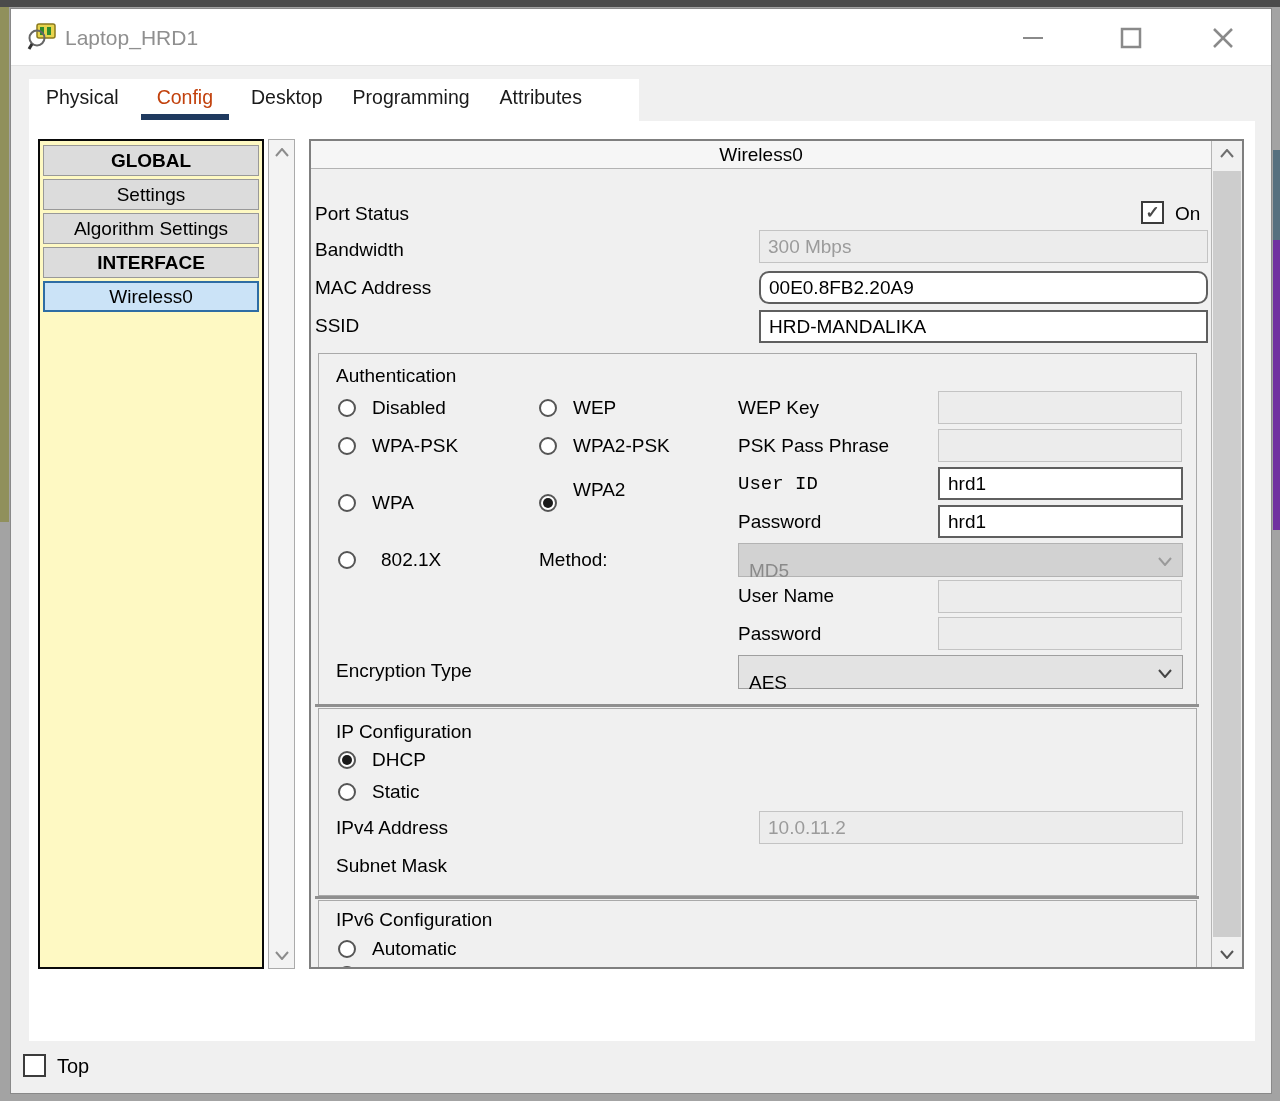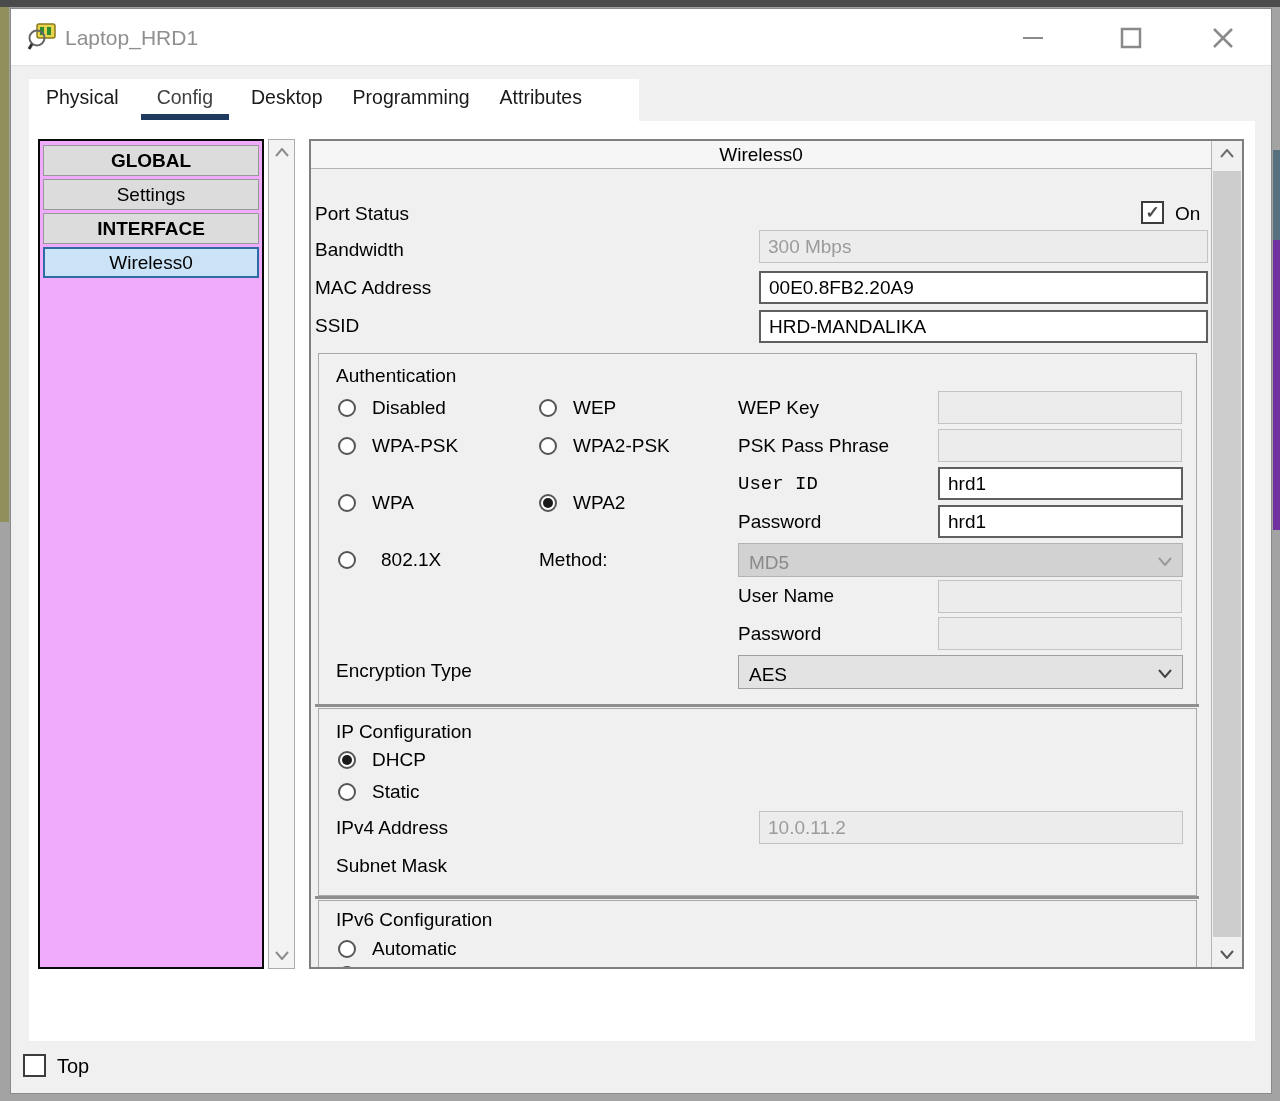--- a/index.html
+++ b/index.html
@@ -22,27 +22,27 @@
   .title-icon { position:absolute; left:15px; top:12px; width:32px; height:32px; }
   .title-text { position:absolute; left:54px; top:0; height:57px; line-height:57px; font-size:21px; color:#8f8f8f; }
   .winbtn { position:absolute; top:10px; width:44px; height:38px; display:flex; align-items:center; justify-content:center; background:transparent; border:none; cursor:pointer; }
   .winbtn.min { left:1000px; }
   .winbtn.max { left:1098px; }
   .winbtn.cls { left:1190px; }
 
   
   .tabstrip { position:absolute; left:18px; top:70px; width:610px; height:42px; background:#ffffff; display:flex; align-items:flex-start; padding-left:2px; }
   .tab { font-size:19.5px; color:#1a1a1a; padding:7px 8px 9px 8px; margin:0 7px; cursor:pointer; white-space:nowrap; }
-  .tab.selected { color:#404040; border-bottom:6px solid #1f3a5f; padding-bottom:5px; padding-left:16px; padding-right:16px; }
+  .tab.selected { color:#c2410c; border-bottom:6px solid #1f3a5f; padding-bottom:5px; padding-left:16px; padding-right:16px; }
 
   
   .content { position:absolute; left:18px; top:112px; width:1226px; height:920px; background:#ffffff; }
 
   
-  .sidebar { position:absolute; left:9px; top:18px; width:226px; height:830px; background:#f0abfc; border:2px solid #0a0a0a; padding-top:2px; }
+  .sidebar { position:absolute; left:9px; top:18px; width:226px; height:830px; background:#fef9c3; border:2px solid #0a0a0a; padding-top:2px; }
   .side-btn { height:31px; margin:2px 3px 3px 3px; background:#dcdcdc; border:1px solid #999999; font-size:19px; line-height:28px; text-align:center; color:#000; width:calc(100% - 6px); display:block; cursor:pointer; font-family:"Liberation Sans", sans-serif; }
   .side-btn.hdr { font-weight:bold; }
   .side-btn.selected { background:#cbe3f7; border:2px solid #2e6da4; line-height:26px; }
   .side-scroll { position:absolute; left:239px; top:18px; width:27px; height:830px; background:#f3f3f3; border:1px solid #ababab; }
   .side-scroll .arr-up { position:absolute; top:8px; left:6px; }
   .side-scroll .arr-dn { position:absolute; bottom:8px; left:6px; }
 
   
   .panel { position:absolute; left:280px; top:18px; width:935px; height:830px; border:2px solid #7f7f7f; background:#f0f0f0; }
   .panel-header { position:absolute; left:0; top:0; right:31px; height:28px; background:#f6f6f6; border-bottom:1px solid #b3b3b3; text-align:center; font-size:19px; line-height:27px; color:#000; }
@@ -51,21 +51,21 @@
   .vscroll .btn-dn { position:absolute; bottom:8px; left:8px; }
   .vscroll .thumb { position:absolute; left:1px; right:1px; top:30px; bottom:30px; background:#cdcdcd; }
 
   .panel-body { position:absolute; left:0; top:30px; right:31px; bottom:0; overflow:hidden; background:#f0f0f0; }
 
   .lbl { position:absolute; font-size:19px; color:#000; white-space:nowrap; height:22px; line-height:22px; }
 
   .tfield { position:absolute; background:#ffffff; border:2px solid #5f5f5f; font-size:19px; color:#000; height:33px; padding:0 8px; line-height:29px; font-family:"Liberation Sans", sans-serif; }
   input.tfield { outline:none; }
   .dfield { position:absolute; background:#ececec; border:1px solid #c3c3c3; font-size:19px; color:#9b9b9b; height:33px; padding:0 8px; line-height:31px; }
-  .ddown { position:absolute; height:34px; font-size:19px; padding:3px 10px; line-height:32px; }
+  .ddown { position:absolute; height:34px; font-size:19px; padding:11px 10px; line-height:32px; }
   .ddown .chev { position:absolute; right:10px; top:13px; }
   .ddown.disabled { background:#d2d2d2; border:1px solid #b3b3b3; color:#8a8a8a; }
   .ddown.enabled  { background:#e3e3e3; border:1px solid #9f9f9f; color:#000; cursor:pointer; }
 
   .radio { position:absolute; width:18px; height:18px; border:2px solid #555; border-radius:50%; background:#fff; cursor:pointer; }
   .radio.sel::after { content:""; position:absolute; left:2px; top:2px; width:10px; height:10px; background:#1a1a1a; border-radius:50%; }
 
   .cbox { position:absolute; width:23px; height:23px; border:2px solid #3c3c3c; background:#fff; text-align:center; line-height:19px; font-size:17px; color:#4a4a4a; font-weight:bold; cursor:pointer; }
 
   .group { position:absolute; border:1px solid #a9a9a9; }
@@ -119,20 +119,21 @@
       <div class="tab">Desktop</div>
       <div class="tab">Programming</div>
       <div class="tab">Attributes</div>
     </div>
 
     <div class="content">
 
       <div class="sidebar">
         <button class="side-btn hdr">GLOBAL</button>
         <button class="side-btn">Settings</button>
+        <button class="side-btn">Algorithm Settings</button>
         <button class="side-btn hdr">INTERFACE</button>
         <button class="side-btn selected">Wireless0</button>
       </div>
       <div class="side-scroll">
         <svg class="arr-up" width="14" height="9" viewBox="0 0 14 9">
             <polyline points="1,8 7,1 13,8" fill="none" stroke="#8c8c8c" stroke-width="2"></polyline>
           </svg>
         <svg class="arr-dn" width="14" height="9" viewBox="0 0 14 9">
             <polyline points="1,1 7,8 13,1" fill="none" stroke="#8c8c8c" stroke-width="2"></polyline>
           </svg>
@@ -154,42 +155,42 @@
         <div class="panel-body">
 
           <div class="lbl" style="left:4px; top:32px;">Port Status</div>
           <div class="cbox" style="left:830px; top:30px;"><span>✓</span></div>
           <div class="lbl" style="left:864px; top:32px;">On</div>
 
           <div class="lbl" style="left:4px; top:68px;">Bandwidth</div>
           <div class="dfield" style="left:448px; top:59px; width:449px;">300 Mbps</div>
 
           <div class="lbl" style="left:4px; top:106px;">MAC Address</div>
-          <input class="tfield" style="left: 448px; top: 100px; width: 449px;" readonly="" value="00E0.8FB2.20A9">
+          <input class="tfield" style="left: 448px; top: 100px; width: 449px; border-radius: 10px;" readonly="" value="00E0.8FB2.20A9">
 
           <div class="lbl" style="left:4px; top:144px;">SSID</div>
           <input class="tfield" style="left: 448px; top: 139px; width: 449px;" readonly="" value="HRD-MANDALIKA">
 
           <div class="group" style="left:7px; top:182px; width:879px; height:352px;"></div>
           <div class="lbl" style="left:25px; top:194px;">Authentication</div>
 
           <div class="radio" style="left:27px; top:228px;"></div>
           <div class="lbl" style="left:61px; top:226px;">Disabled</div>
           <div class="radio" style="left:228px; top:228px;"></div>
           <div class="lbl" style="left:262px; top:226px;">WEP</div>
 
           <div class="radio" style="left:27px; top:266px;"></div>
           <div class="lbl" style="left:61px; top:264px;">WPA-PSK</div>
           <div class="radio" style="left:228px; top:266px;"></div>
           <div class="lbl" style="left:262px; top:264px;">WPA2-PSK</div>
 
           <div class="radio" style="left:27px; top:323px;"></div>
           <div class="lbl" style="left:61px; top:321px;">WPA</div>
           <div class="radio sel" style="left:228px; top:323px;"></div>
-          <div class="lbl" style="left:262px; top:321px;">WPA2</div>
+          <div class="lbl" style="left:262px; top:308px;">WPA2</div>
 
           <div class="radio" style="left:27px; top:380px;"></div>
           <div class="lbl" style="left:70px; top:378px;">802.1X</div>
           <div class="lbl" style="left:228px; top:378px;">Method:</div>
 
           <div class="lbl" style="left:427px; top:226px;">WEP Key</div>
           <div class="dfield" style="left:627px; top:220px; width:244px;"></div>
 
           <div class="lbl" style="left:427px; top:264px;">PSK Pass Phrase</div>
           <div class="dfield" style="left:627px; top:258px; width:244px;"></div>

